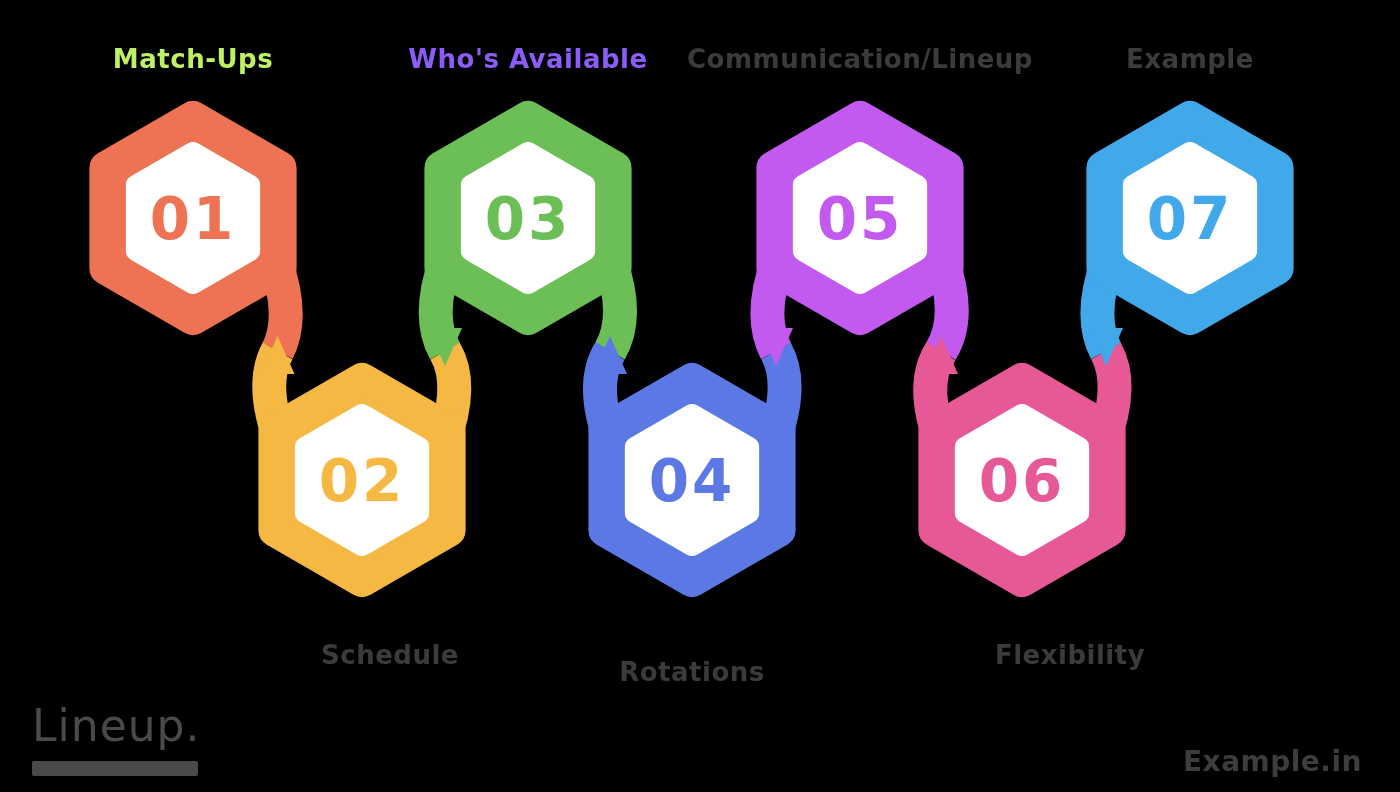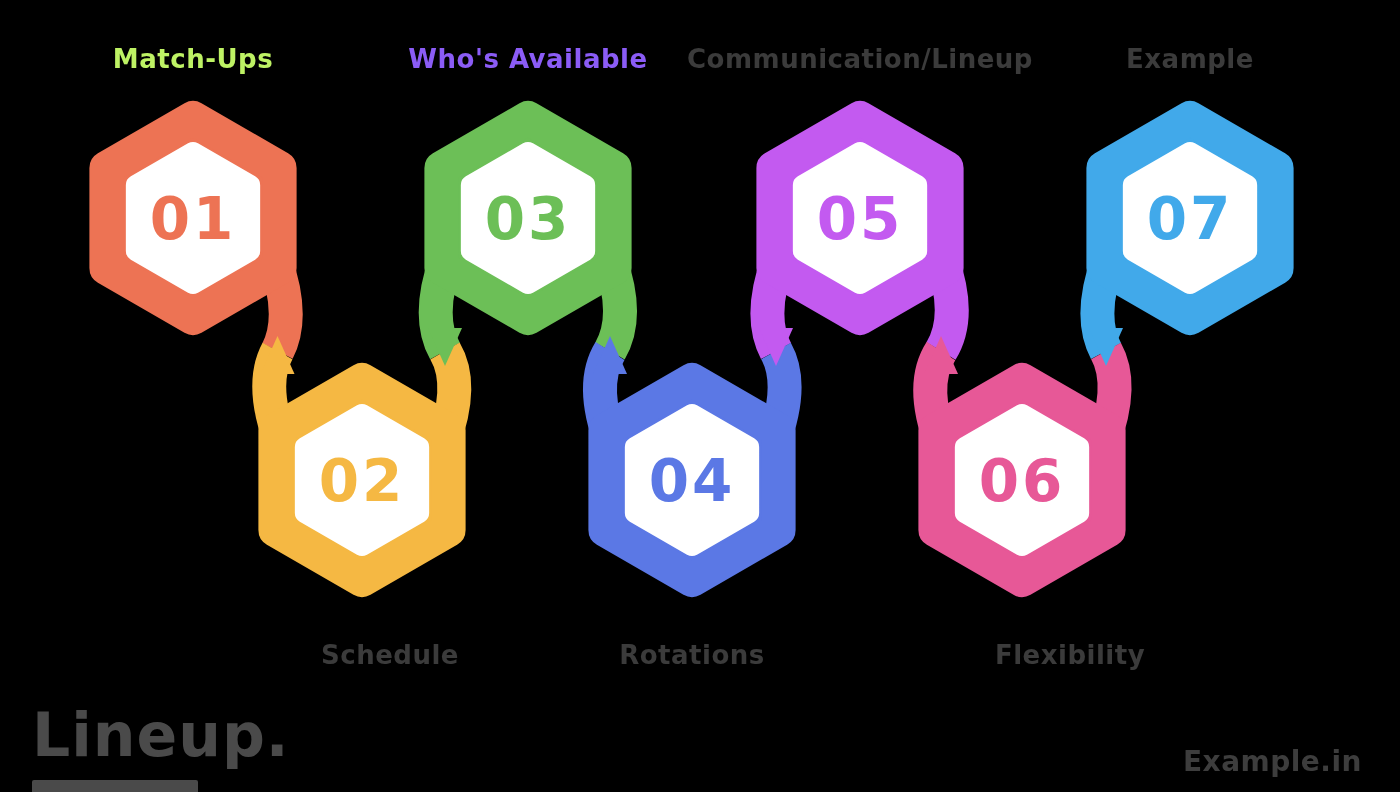--- a/index.html
+++ b/index.html
@@ -7,21 +7,21 @@
     width:1400px;height:792px;overflow:hidden;position:relative;
     font-family:"DejaVu Sans","Liberation Sans",sans-serif;
   }
   .stage{position:absolute;inset:0;}
   #hex-svg{position:absolute;left:0;top:0;}
   .step-label{
     position:absolute;transform:translateX(-50%);
     font-size:26px;font-weight:700;white-space:nowrap;letter-spacing:.5px;
   }
   .brand{position:absolute;left:32px;top:700px;}
-  .brand-title{font-size:60px;font-weight:700;letter-spacing:1px;}
+  .brand-title{font-size:44px;font-weight:400;letter-spacing:1px;}
   .brand-underline{width:166px;height:15px;margin-top:10px;border-radius:2px;}
   .watermark{
     position:absolute;right:38px;top:728px;
     font-size:28px;font-weight:700;letter-spacing:.5px;margin-top:17px;
   }
 </style>
 </head>
 <body style="background: rgb(0, 0, 0);">
 
 <div class="stage">
@@ -63,21 +63,21 @@
       <path d="M 1022 414 L 1079.156 447 L 1079.156 513 L 1022 546 L 964.844 513 L 964.844 447 Z" fill="#ffffff" stroke="#ffffff" stroke-width="20" stroke-linejoin="round"></path>
       <text x="1022" y="501" fill="#E75897" text-anchor="middle" font-size="58" font-weight="700" letter-spacing="3" font-family="&quot;DejaVu Sans&quot;,&quot;Liberation Sans&quot;,sans-serif">06</text>
       <path d="M 1190 118 L 1276.6 168 L 1276.6 268 L 1190 318 L 1103.4 268 L 1103.4 168 Z" fill="#41A9EA" stroke="#41A9EA" stroke-width="34" stroke-linejoin="round"></path>
       <path d="M 1190 152 L 1247.156 185 L 1247.156 251 L 1190 284 L 1132.844 251 L 1132.844 185 Z" fill="#ffffff" stroke="#ffffff" stroke-width="20" stroke-linejoin="round"></path>
       <text x="1190" y="239" fill="#41A9EA" text-anchor="middle" font-size="58" font-weight="700" letter-spacing="3" font-family="&quot;DejaVu Sans&quot;,&quot;Liberation Sans&quot;,sans-serif">07</text>
     </svg>
   <div id="labels">
       <div class="step-label" style="left: 193px; top: 44px; color: #bef264;">Match-Ups</div>
       <div class="step-label" style="left: 362px; top: 640px; color: rgb(59, 59, 59); margin-left: 28px;">Schedule</div>
       <div class="step-label" style="left: 528px; top: 44px; color: #8b5cf6;">Who's Available</div>
-      <div class="step-label" style="left: 692px; top: 640px; color: rgb(59, 59, 59);">Rotations</div>
+      <div class="step-label" style="left: 692px; top: 657px; color: rgb(59, 59, 59);">Rotations</div>
       <div class="step-label" style="left: 860px; top: 44px; color: rgb(59, 59, 59);">Communication/Lineup</div>
       <div class="step-label" style="left: 1070px; top: 640px; color: rgb(59, 59, 59);">Flexibility</div>
       <div class="step-label" style="left: 1190px; top: 44px; color: rgb(59, 59, 59);">Example</div>
     </div>
 
   <div class="brand">
     <div class="brand-title" style="color: rgb(74, 74, 74);">Lineup.</div>
     <div class="brand-underline" style="background: rgb(74, 74, 74);"></div>
   </div>
 

